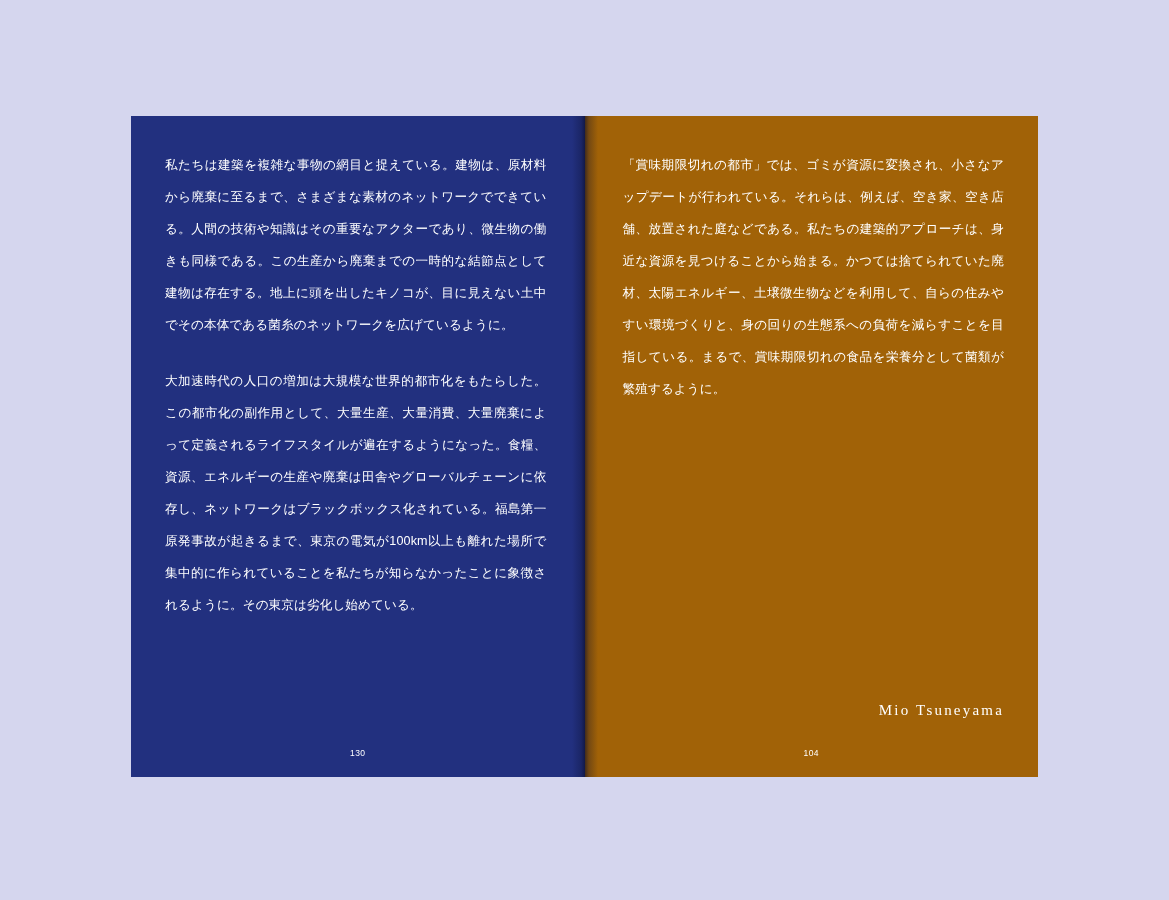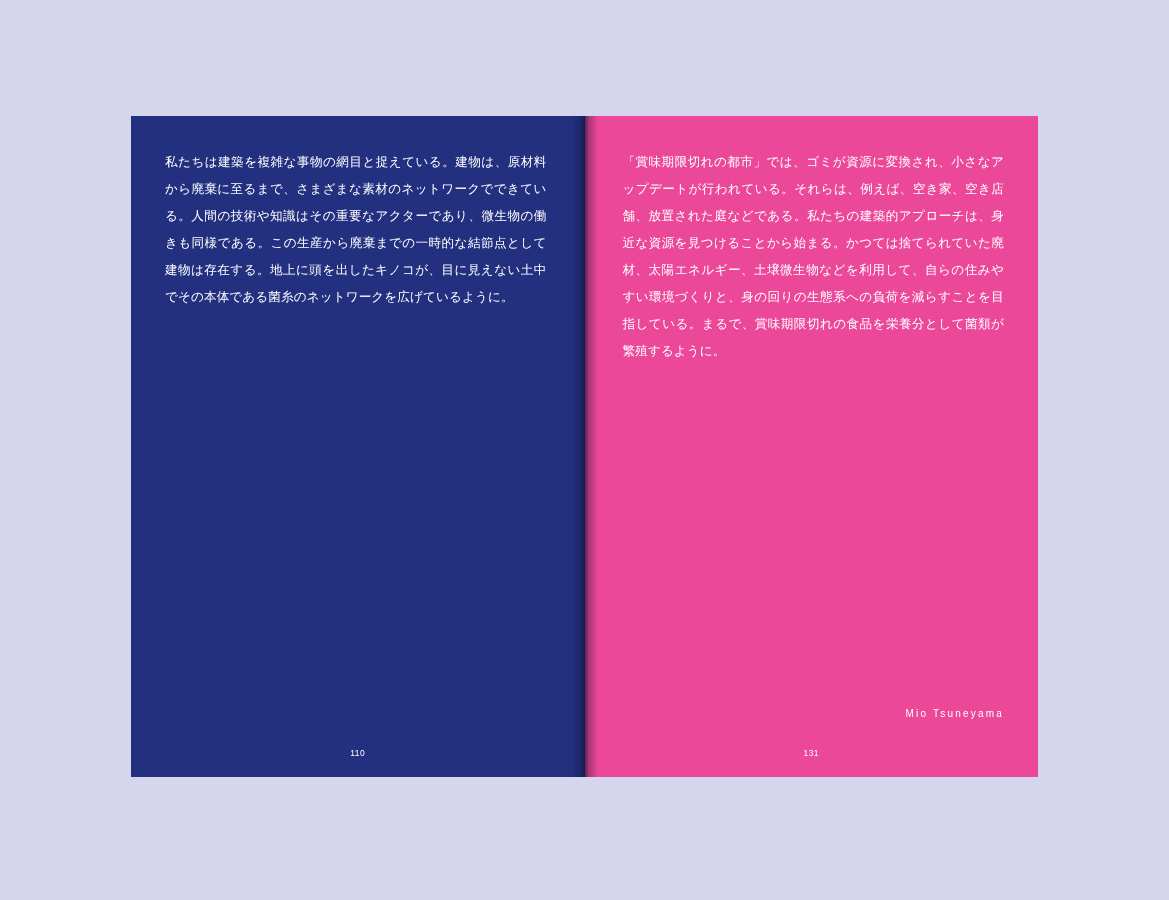--- a/index.html
+++ b/index.html
@@ -31,21 +31,21 @@
     height: 661px;
     box-sizing: border-box;
   }
 
   .page.left {
     padding: 33px 38px 0 34px;
     background: #22307f;
   }
   .page.right {
     padding: 33px 34px 0 38px;
-    background: #ec4899;
+    background: #a16207;
   }
 
   
   .gutter {
     position: absolute;
     left: 50%;
     top: 0;
     width: 26px;
     margin-left: -13px;
     height: 100%;
@@ -59,39 +59,39 @@
   }
 
   .col {
     width: 100%;
   }
 
   p.para {
     margin: 0 0 24px 0;
     color: #ffffff;
     font-size: 12.6px;
-    line-height: 27px;
+    line-height: 32px;
     letter-spacing: 0.1px;
     text-align: justify;
     text-justify: inter-character;
     font-weight: 400;
   }
 
   p.para:last-of-type {
     margin-bottom: 0;
   }
 
   .byline {
     position: absolute;
     right: 34px;
     bottom: 58px;
     color: #ffffff;
-    font-size: 10px;
+    font-size: 15px;
     letter-spacing: 2.2px;
-    font-family: Liberation Sans, sans-serif;
+    font-family: Liberation Serif, serif;
   }
 
   .folio {
     position: absolute;
     bottom: 19px;
     left: 0;
     width: 100%;
     text-align: center;
     color: #ffffff;
     font-size: 8.5px;
@@ -99,26 +99,27 @@
   }
 </style>
 </head>
 <body>
 
 <div id="spread">
 
   <div class="page left">
     <div class="col">
       <p class="para">私たちは建築を複雑な事物の網目と捉えている。建物は、原材料から廃棄に至るまで、さまざまな素材のネットワークでできている。人間の技術や知識はその重要なアクターであり、微生物の働きも同様である。この生産から廃棄までの一時的な結節点として建物は存在する。地上に頭を出したキノコが、目に見えない土中でその本体である菌糸のネットワークを広げているように。</p>
+      <p class="para">大加速時代の人口の増加は大規模な世界的都市化をもたらした。この都市化の副作用として、大量生産、大量消費、大量廃棄によって定義されるライフスタイルが遍在するようになった。食糧、資源、エネルギーの生産や廃棄は田舎やグローバルチェーンに依存し、ネットワークはブラックボックス化されている。福島第一原発事故が起きるまで、東京の電気が100km以上も離れた場所で集中的に作られていることを私たちが知らなかったことに象徴されるように。その東京は劣化し始めている。</p>
     </div>
-    <div class="folio">110</div>
+    <div class="folio">130</div>
   </div>
 
   <div class="page right">
     <div class="col">
       <p class="para">「賞味期限切れの都市」では、ゴミが資源に変換され、小さなアップデートが行われている。それらは、例えば、空き家、空き店舗、放置された庭などである。私たちの建築的アプローチは、身近な資源を見つけることから始まる。かつては捨てられていた廃材、太陽エネルギー、土壌微生物などを利用して、自らの住みやすい環境づくりと、身の回りの生態系への負荷を減らすことを目指している。まるで、賞味期限切れの食品を栄養分として菌類が繁殖するように。</p>
     </div>
     <div class="byline">Mio Tsuneyama</div>
-    <div class="folio">131</div>
+    <div class="folio">104</div>
   </div>
 
   <div class="gutter"></div>
 </div>
 
 </body></html>

